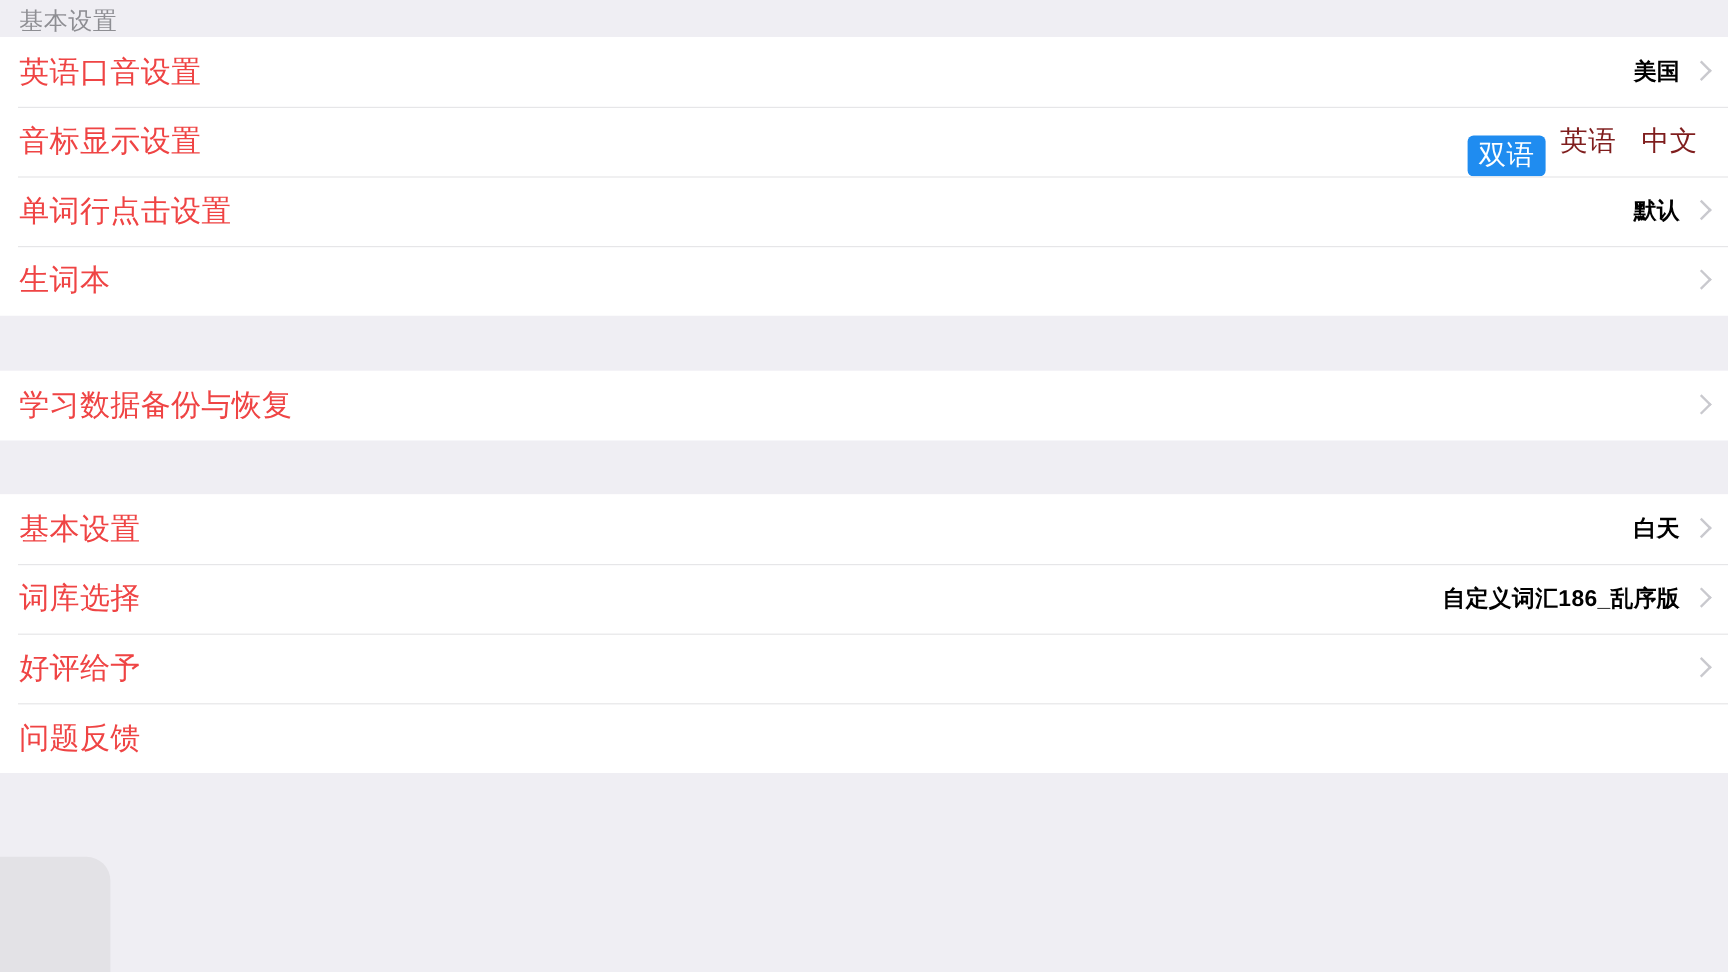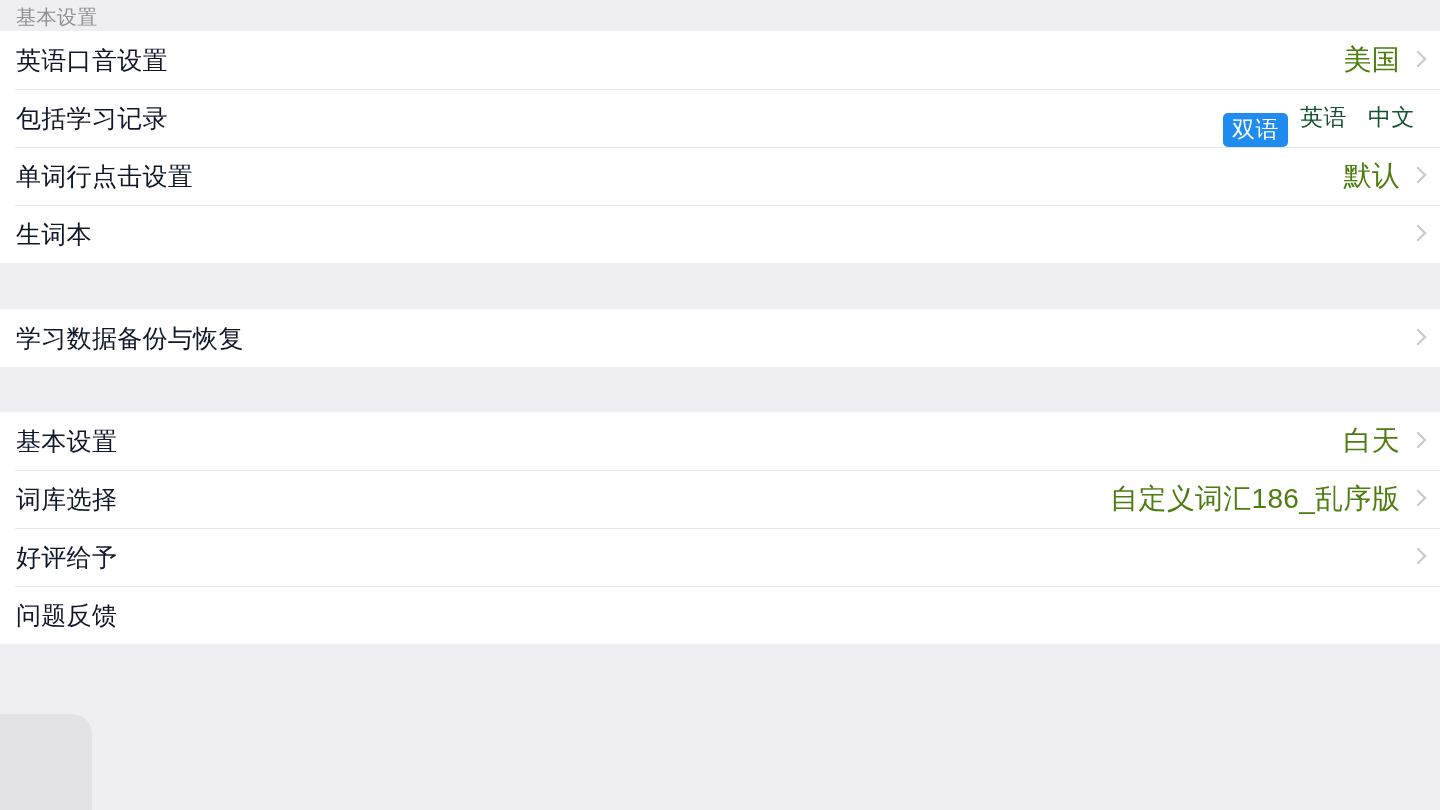--- a/index.html
+++ b/index.html
@@ -66,39 +66,40 @@
     position: absolute;
     left: 15px;
     right: 0;
     top: 0;
     height: 1px;
     background: #e6e6e8;
   }
 
   .row-label {
     font-size: 25px;
-    color: #0f172a;
+    color: #ef4444;
     letter-spacing: 0.3px;
     line-height: 1;
     white-space: nowrap;
     text-align: center;
   }
 
   .row-right {
     margin-left: auto;
     display: flex;
     align-items: center;
     gap: 8px;
   }
 
   .row-value {
-    font-size: 28px;
-    color: #4d7c0f;
+    font-size: 19px;
+    color: #000000;
     letter-spacing: 0.3px;
     white-space: nowrap;
+    font-weight: bold;
   }
 
   
   .chevron {
     width: 13px;
     height: 22px;
     flex: 0 0 13px;
     position: relative;
     margin-left: 3px;
   }
@@ -119,21 +120,21 @@
     display: flex;
     align-items: center;
     gap: 3px;
     margin-left: auto;
   }
   .seg {
     font-size: 23px;
     letter-spacing: 0.5px;
     padding: 5px 9px 6px 9px;
     border-radius: 5px;
-    color: #14532d;
+    color: #7f1d1d;
     background: transparent;
     line-height: 1;
     white-space: nowrap;
   }
   .seg.active {
     background: #1f8cf0;
     color: #ffffff;
     margin-top: 24px;
   }
 
@@ -168,21 +169,21 @@
 
     <div class="row">
       <span class="row-label">英语口音设置</span>
       <div class="row-right">
         <span class="row-value">美国</span>
         <span class="chevron"></span>
       </div>
     </div>
 
     <div class="row">
-      <span class="row-label">包括学习记录</span>
+      <span class="row-label">音标显示设置</span>
       <div class="segmented">
         <span class="seg active">双语</span>
         <span class="seg">英语</span>
         <span class="seg">中文</span>
       </div>
     </div>
 
     <div class="row">
       <span class="row-label">单词行点击设置</span>
       <div class="row-right">

